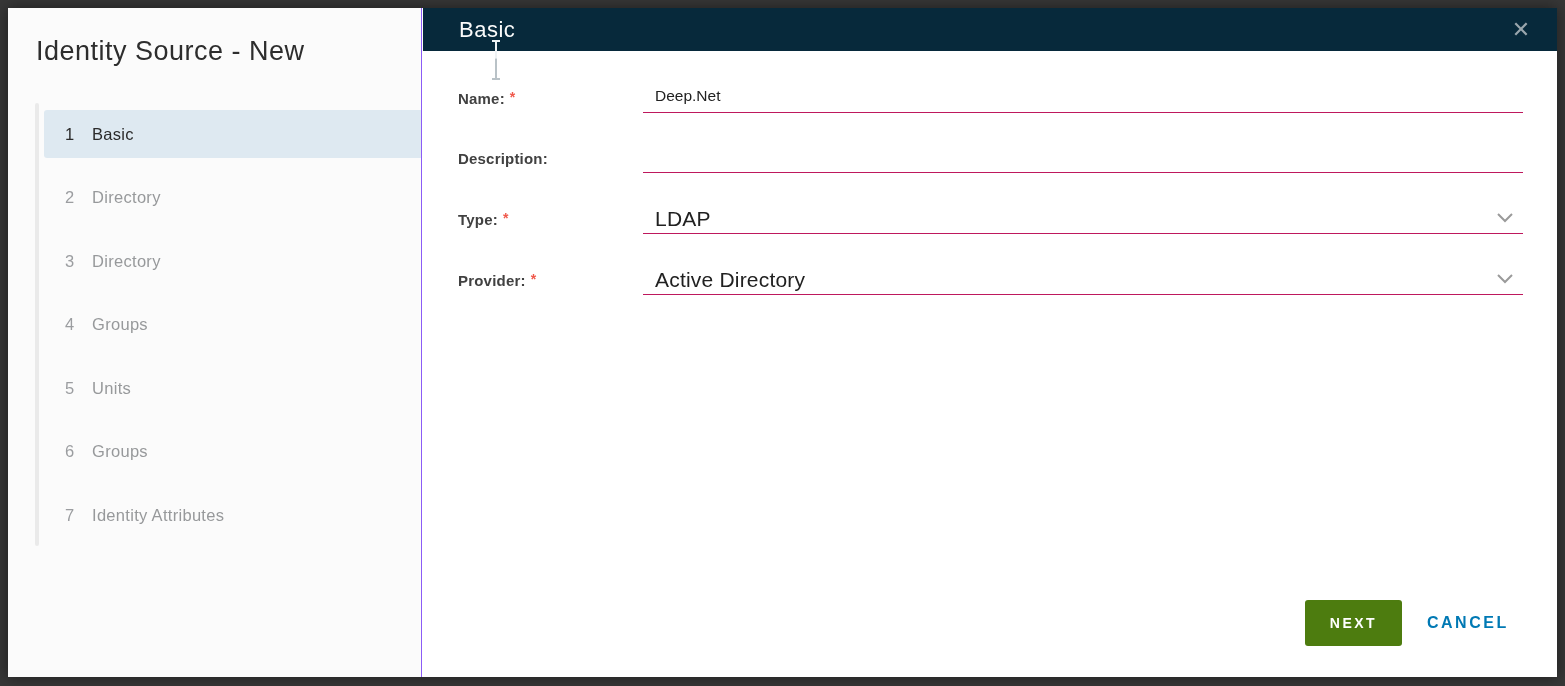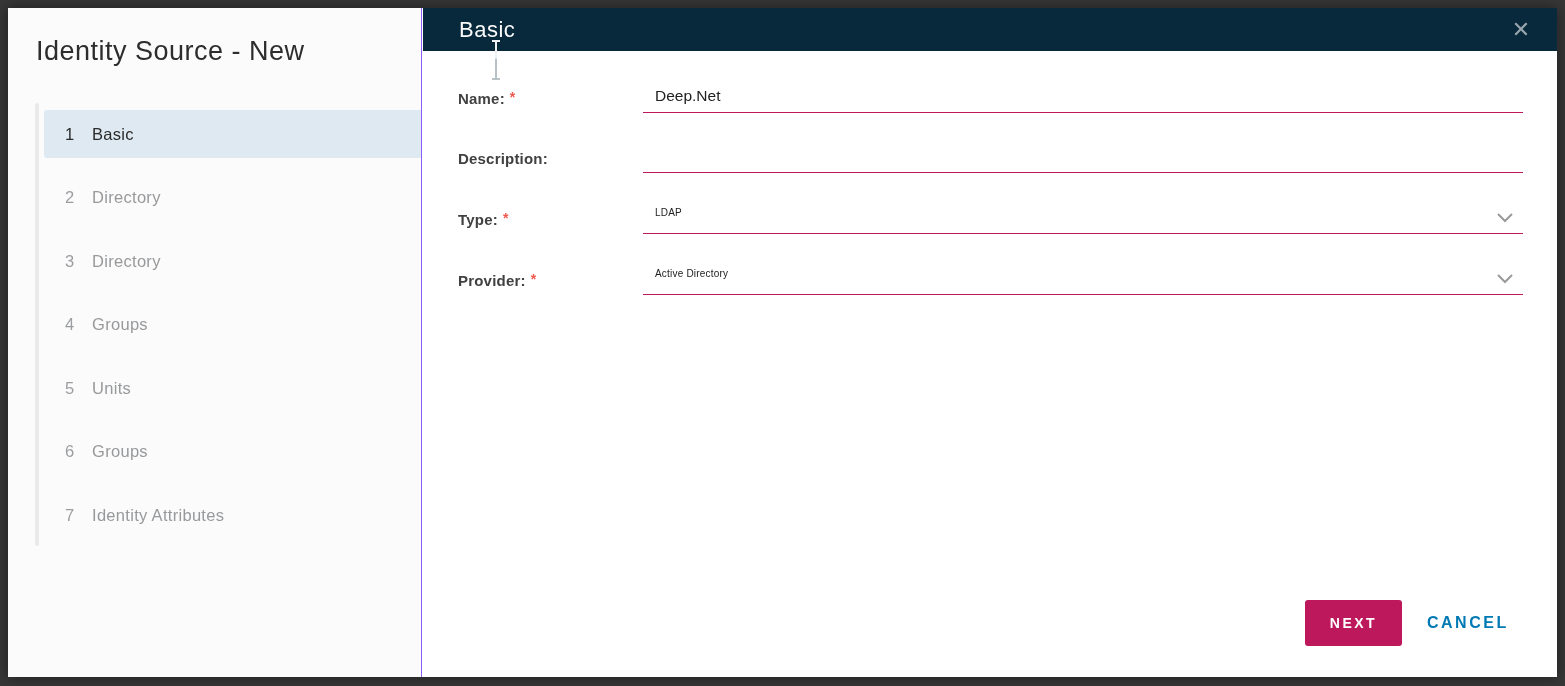--- a/index.html
+++ b/index.html
@@ -92,31 +92,31 @@
     background:transparent;
   }
   input.field-control {
     font-family:"Liberation Sans", sans-serif;
     font-size:15.5px; color:#212121;
     padding:0 0 4px 12px; outline:none;
   }
   .select-control { cursor:pointer; }
   .select-value {
     position:absolute; left:12px; top:2px;
-    font-size:10px; color:#212121; letter-spacing:.2px;
+    font-size:21px; color:#212121; letter-spacing:.2px;
   }
   .chevron-down-icon {
     position:absolute; right:10px; top:8px;
     width:16px; height:10px; pointer-events:none;
   }
   
   .next-button {
     position:absolute; left:882px; top:592px;
     width:97px; height:46px;
-    background:#be185d; color:#ffffff;
+    background:#4d7c0f; color:#ffffff;
     border:none; border-radius:3px; cursor:pointer;
     font-family:"Liberation Sans", sans-serif;
     font-size:14px; font-weight:700; letter-spacing:2.5px;
   }
   .cancel-button {
     position:absolute; left:1004px; top:592px;
     height:46px; line-height:46px;
     background:none; border:none; cursor:pointer;
     font-family:"Liberation Sans", sans-serif;
     color:#0079b4; font-size:16px; font-weight:700; letter-spacing:2.5px;

